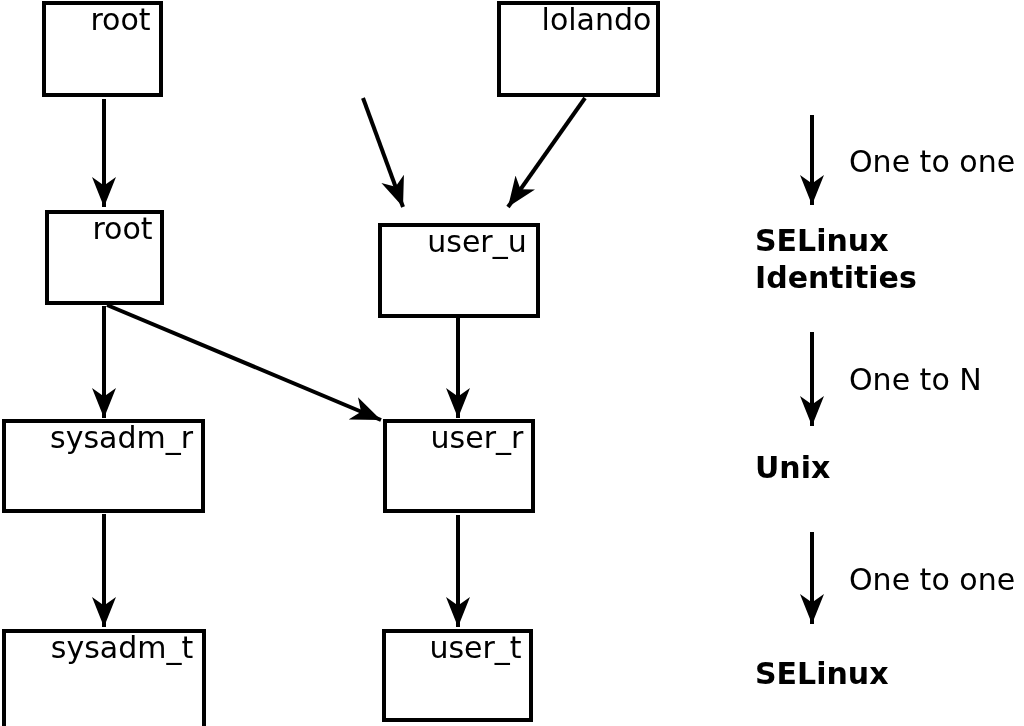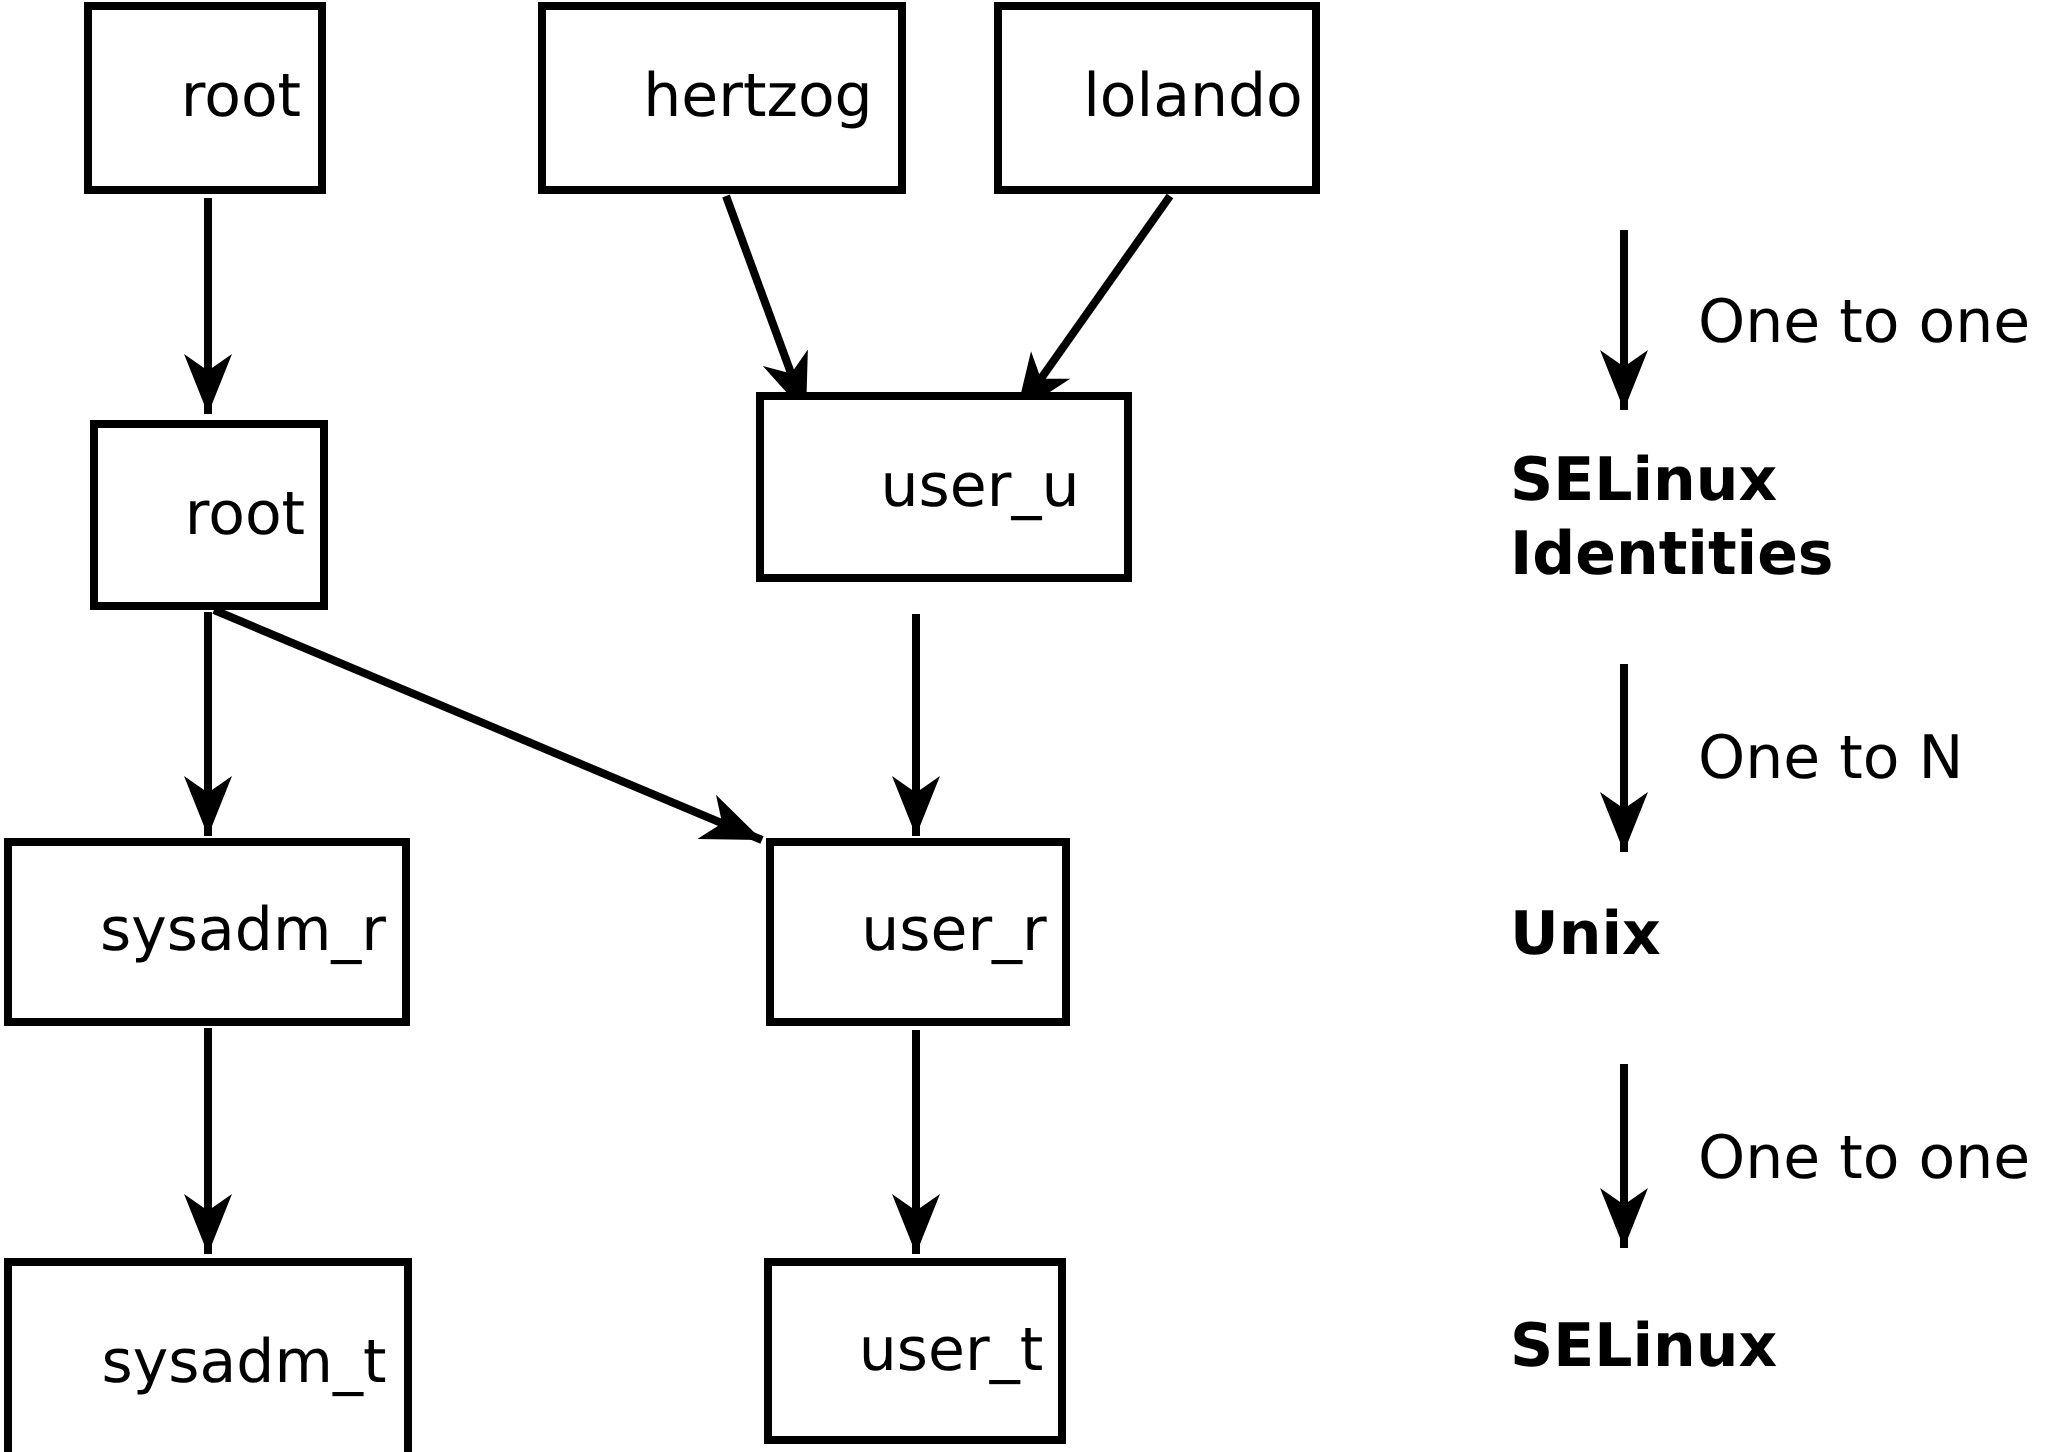--- a/index.html
+++ b/index.html
@@ -5,21 +5,21 @@
   html,body{margin:0;padding:0;background:#ffffff;}
   .canvas{
     position:relative;width:1024px;height:726px;background:#ffffff;
     font-family:"DejaVu Sans","Liberation Sans",sans-serif;color:#000;
     overflow:hidden;
   }
   .layer{position:absolute;left:0;top:0;}
   .node{
     position:absolute;box-sizing:border-box;
     border:4px solid #000;background:#fff;
-    display:flex;align-items:center;justify-content:center;padding-left:36px;
+    display:flex;align-items:flex-start;justify-content:center;padding-left:36px;
   }
   .node span{font-size:30px;line-height:30px;white-space:nowrap;}
   .lg{position:absolute;font-size:30px;line-height:36px;white-space:nowrap;}
   .lg.bold{font-weight:bold;}
   .lg.two-line{white-space:pre-line;line-height:37px;}
   .edge{stroke:#000;stroke-width:4;fill:none;}
 </style>
 </head>
 <body>
 
@@ -42,31 +42,28 @@
     <line class="edge" x1="458" y1="515" x2="458" y2="627" marker-end="url(#ah)"></line>
 
     <line class="edge" x1="812" y1="115" x2="812" y2="205" marker-end="url(#ah)"></line>
     <line class="edge" x1="812" y1="332" x2="812" y2="426" marker-end="url(#ah)"></line>
     <line class="edge" x1="812" y1="532" x2="812" y2="624" marker-end="url(#ah)"></line>
   </svg>
 
   <div class="node" style="left:42px;top:1px;width:121px;height:96px">
     <span>root</span>
   </div>
-  <div class="node" style="left:269px;top:1px;width:184px;height:96px">
-    <span>hertzog</span>
-  </div>
   <div class="node" style="left:497px;top:1px;width:163px;height:96px">
     <span>lolando</span>
   </div>
 
   <div class="node" style="left:45px;top:210px;width:119px;height:95px">
     <span>root</span>
   </div>
-  <div class="node" style="left:378px;top:196px;width:188px;height:95px">
+  <div class="node" style="left:378px;top:223px;width:162px;height:95px">
     <span>user_u</span>
   </div>
 
   <div class="node" style="left:2px;top:419px;width:203px;height:94px">
     <span>sysadm_r</span>
   </div>
   <div class="node" style="left:383px;top:419px;width:152px;height:94px">
     <span>user_r</span>
   </div>
 

